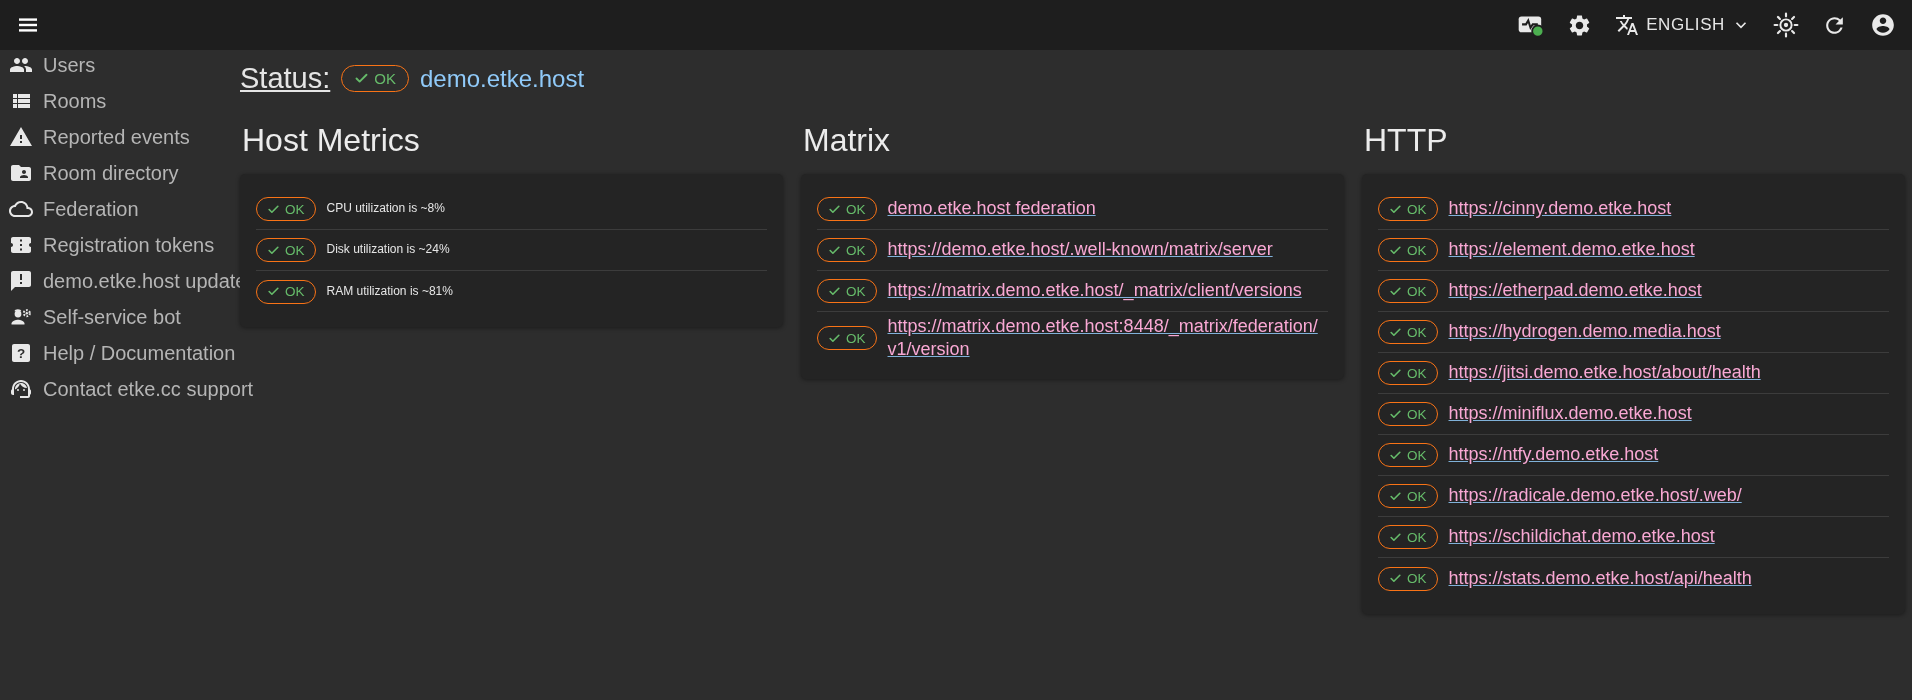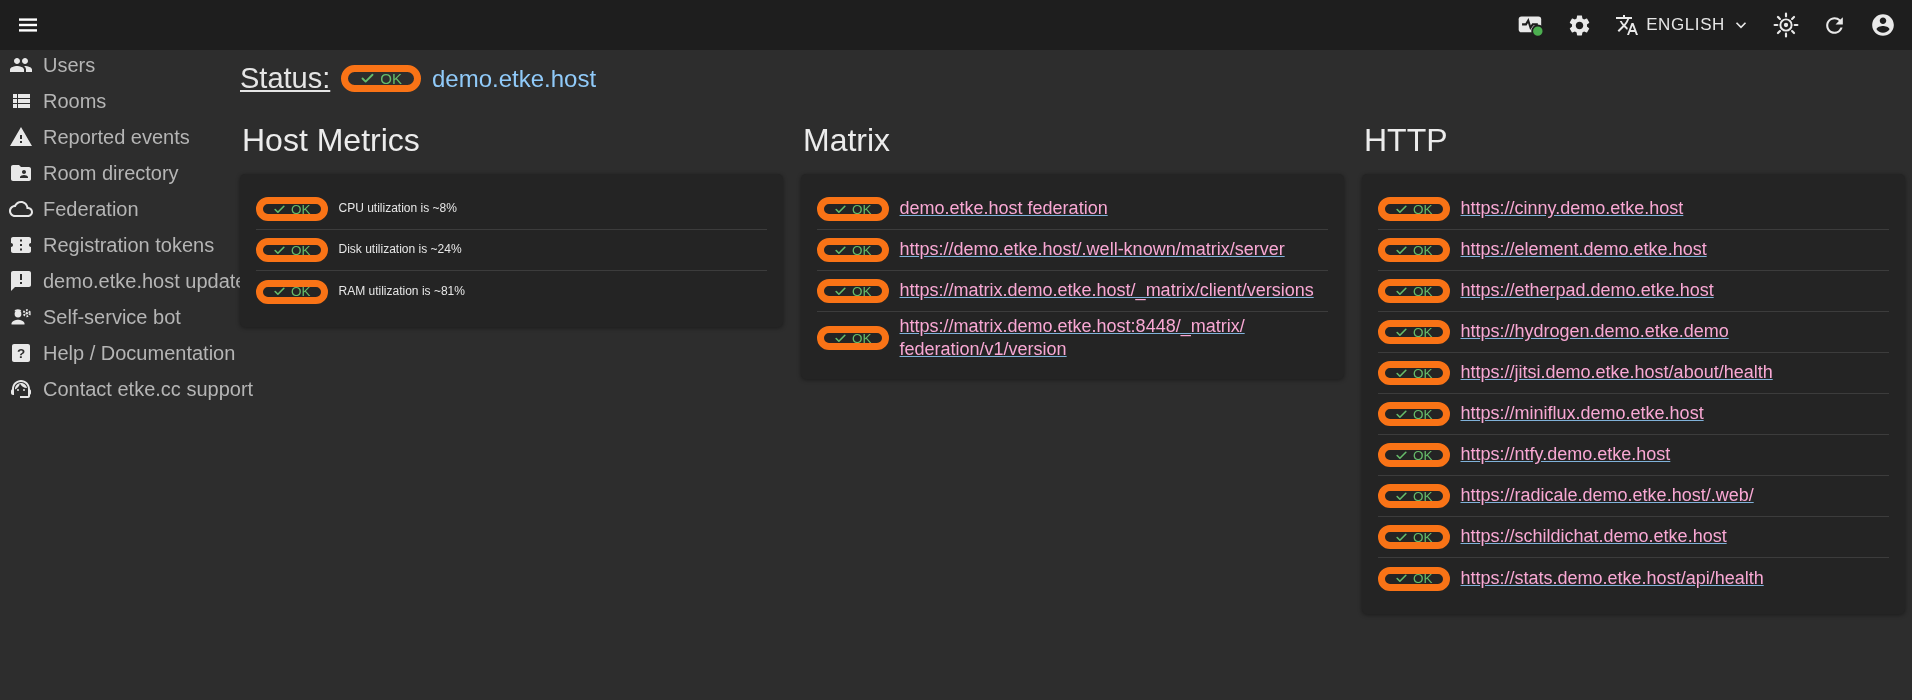--- a/index.html
+++ b/index.html
@@ -68,21 +68,21 @@
   .link {
     font-size:18px; color:#f9a8d4; line-height:1.28;
     text-decoration:underline; text-decoration-color:rgba(144,202,249,.85);
     cursor:pointer; word-break:normal; overflow-wrap:anywhere;
   }
 
   
   .badge {
     display:inline-flex; align-items:center; gap:5px;
     height:24px; padding:0 10px;
-    border:7px solid #f97316; border-radius:13px;
+    border:1px solid #f97316; border-radius:13px;
     color:#66bb6a; font-size:13.5px; flex-shrink:0;
   }
   .badge svg { display:block; }
   .badge-lg { height:27px; padding:0 12px; border-radius:14px; font-size:15px; }
 </style>
 </head>
 <body>
 
 <header class="topbar">
   <button class="icon-btn">
@@ -375,21 +375,21 @@
           </span>
           <a class="link">https:/​/​etherpad.demo.etke.host</a>
         </div>
         <div class="row">
           <span class="badge">
             <svg width="13" height="13" viewBox="0 0 24 24" fill="none" stroke="currentColor" stroke-width="3" stroke-linecap="round" stroke-linejoin="round">
                 <polyline points="20 6 9 17 4 12"></polyline>
               </svg>
             <span>OK</span>
           </span>
-          <a class="link">https:/​/​hydrogen.demo.etke.demo</a>
+          <a class="link">https:/​/​hydrogen.demo.media.host</a>
         </div>
         <div class="row">
           <span class="badge">
             <svg width="13" height="13" viewBox="0 0 24 24" fill="none" stroke="currentColor" stroke-width="3" stroke-linecap="round" stroke-linejoin="round">
                 <polyline points="20 6 9 17 4 12"></polyline>
               </svg>
             <span>OK</span>
           </span>
           <a class="link">https:/​/​jitsi.demo.etke.host/​about/​health</a>
         </div>

